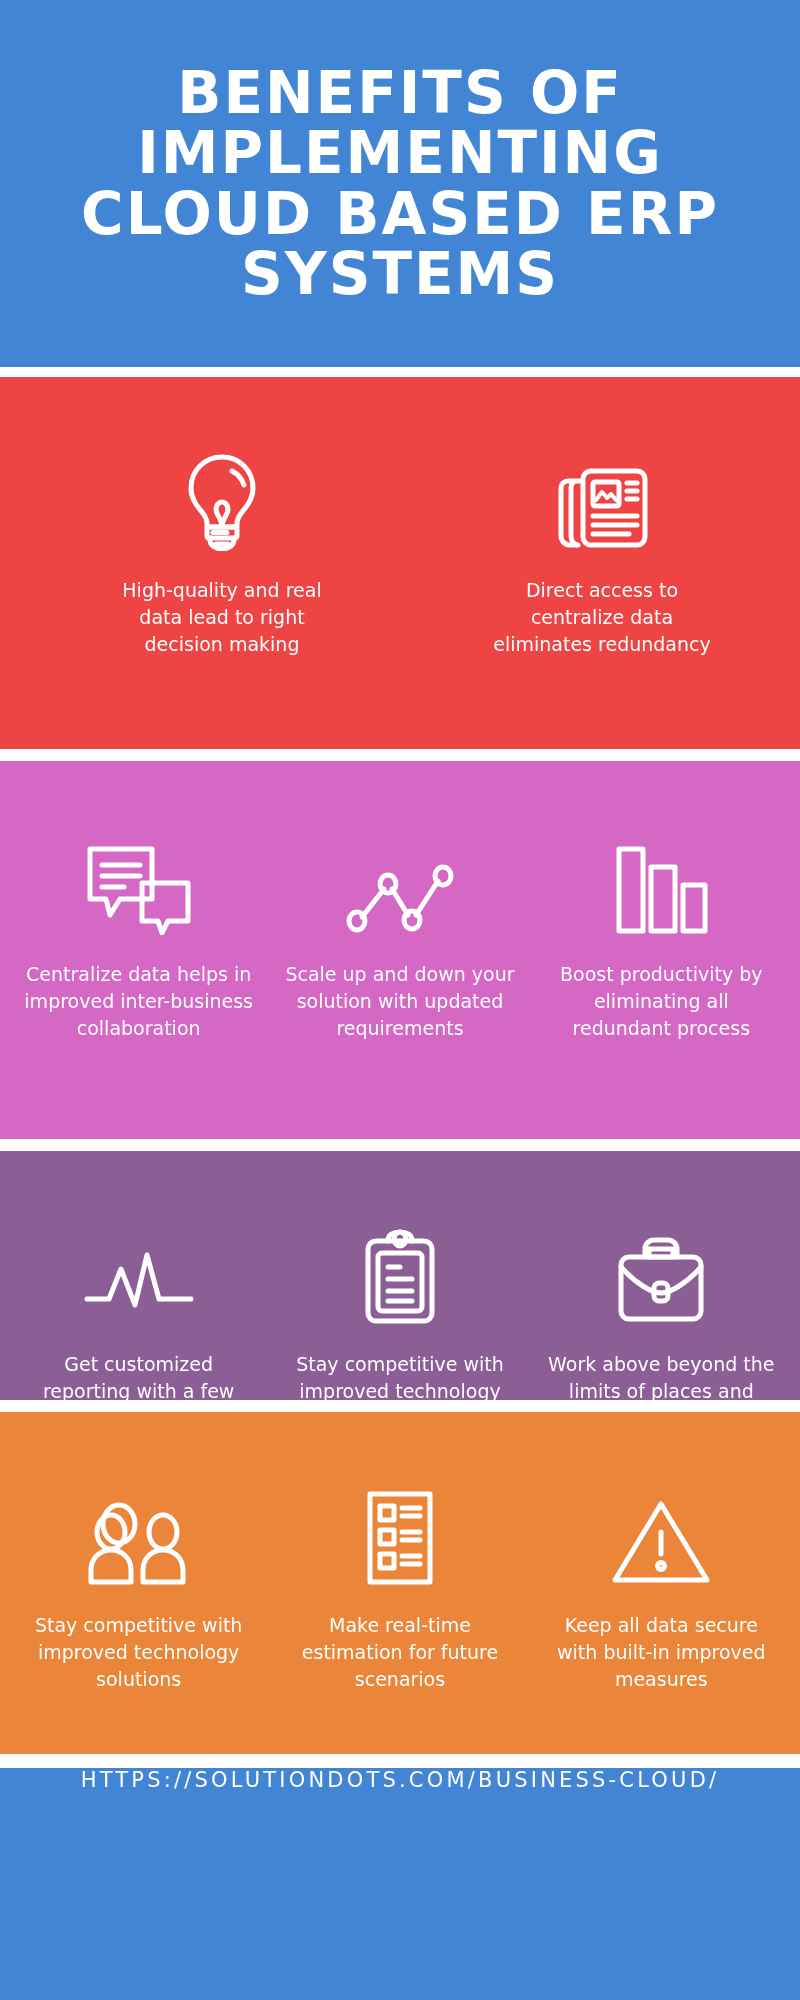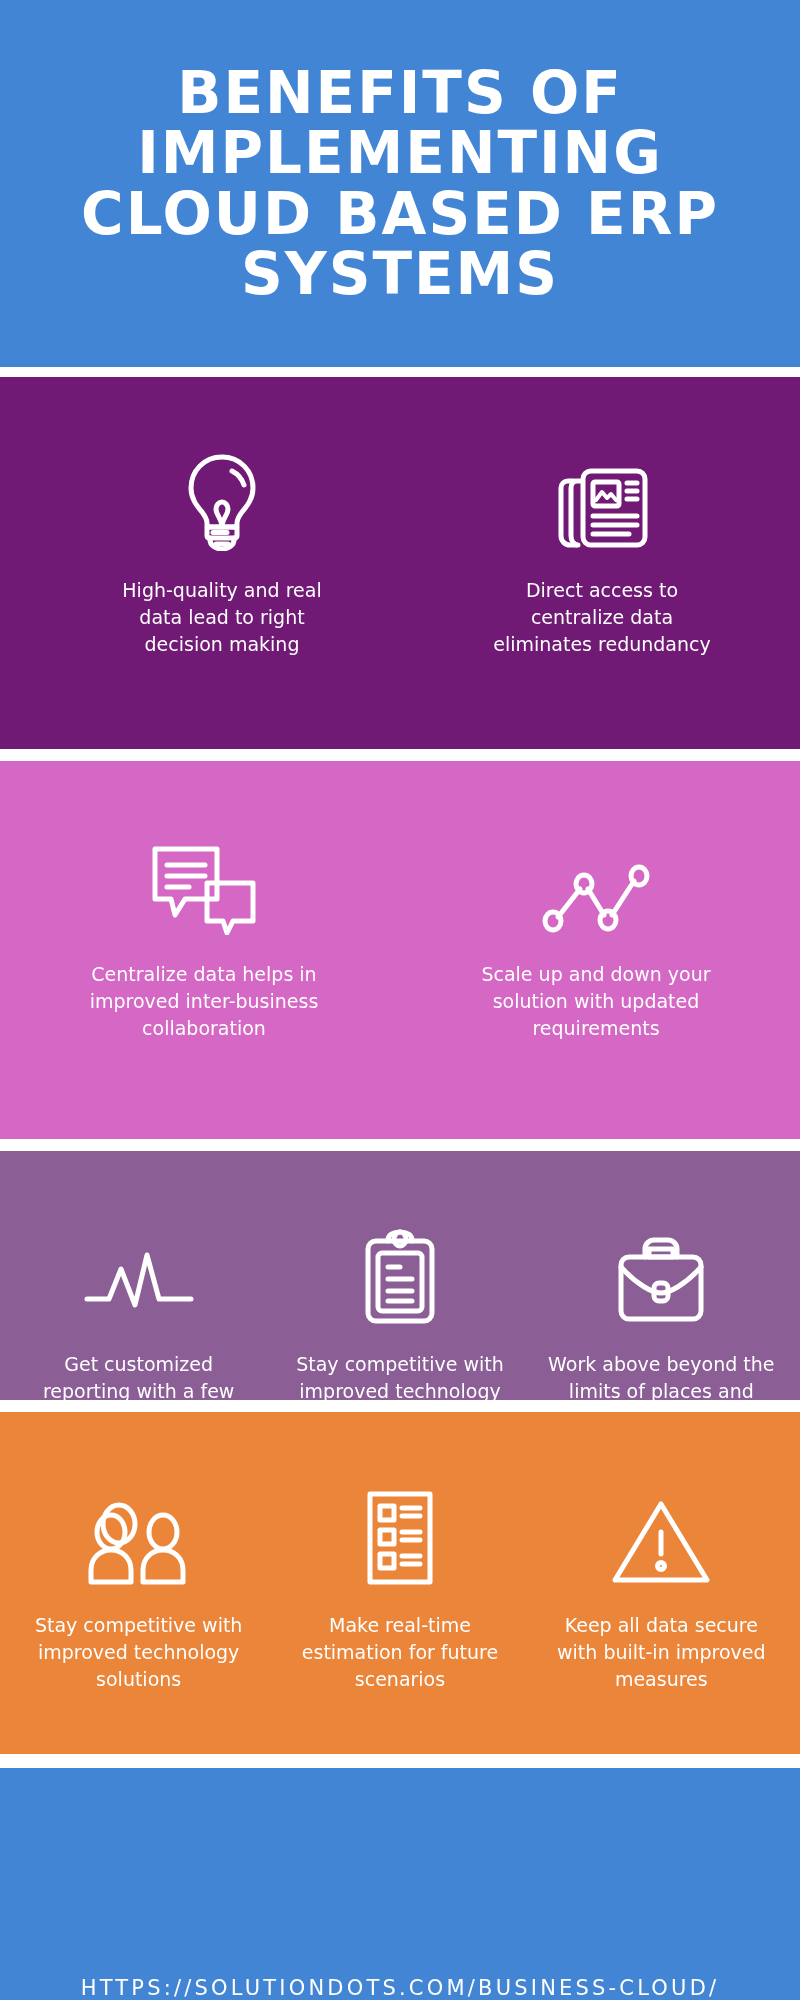--- a/index.html
+++ b/index.html
@@ -52,21 +52,21 @@
 
   
   .band {
     box-sizing: border-box;
     display: flex;
     flex-direction: row;
     align-items: flex-start;
     justify-content: space-between;
     padding: 0 8px;
   }
-  .band-green  { background: #701a75; height: 372px; padding-left: 32px; }
+  .band-green  { background: #ef4444; height: 372px; padding-left: 32px; }
   .band-pink   { background: #D568C4; height: 378px; }
   .band-purple { background: #8B5E95; height: 249px; }
   .band-orange { background: #EA8539; height: 342px; }
 
   .cell {
     flex: 1 1 0;
     display: flex;
     flex-direction: column;
     align-items: center;
     box-sizing: border-box;
@@ -90,21 +90,21 @@
     text-align: center;
     margin-top: 26px;
     max-width: 235px;
   }
 
   
   .footer {
     background: #4285D4;
     flex: 1 1 auto;
     display: flex;
-    align-items: flex-end;
+    align-items: flex-start;
     justify-content: center;
   }
   .footer-url {
     color: #ffffff;
     font-family: "DejaVu Sans", sans-serif;
     font-size: 21px;
     letter-spacing: 3.2px;
     text-transform: uppercase;
     text-align: center;
   }
@@ -179,20 +179,30 @@
           <path d="M16 54 L38 26 M46 26 L62 52 M70 52 L92 18"></path>
           <ellipse cx="11" cy="58" rx="8" ry="9"></ellipse>
           <ellipse cx="42" cy="21" rx="8" ry="9"></ellipse>
           <ellipse cx="66" cy="57" rx="8" ry="9"></ellipse>
           <ellipse cx="97" cy="13" rx="8" ry="9"></ellipse>
         </svg>
       </div>
       <div class="cell-text">Scale up and down your solution with updated requirements</div>
     </div>
 
+    <div class="cell">
+      <div class="icon-wrap">
+        <svg width="96" height="90" viewBox="0 0 96 90" fill="none" stroke="#ffffff" stroke-width="5" stroke-linecap="round" stroke-linejoin="round">
+          <rect x="6" y="4" width="24" height="82"></rect>
+          <rect x="38" y="22" width="24" height="64"></rect>
+          <rect x="70" y="40" width="22" height="46"></rect>
+        </svg>
+      </div>
+      <div class="cell-text">Boost productivity by eliminating all redundant process</div>
+    </div>
 
   </div>
 
   <div class="gap" style="height:12px"></div>
 
   <div class="band band-purple">
 
     <div class="cell">
       <div class="icon-wrap">
         <svg width="112" height="78" viewBox="0 0 112 78" fill="none" stroke="#ffffff" stroke-width="5" stroke-linecap="round" stroke-linejoin="round">

